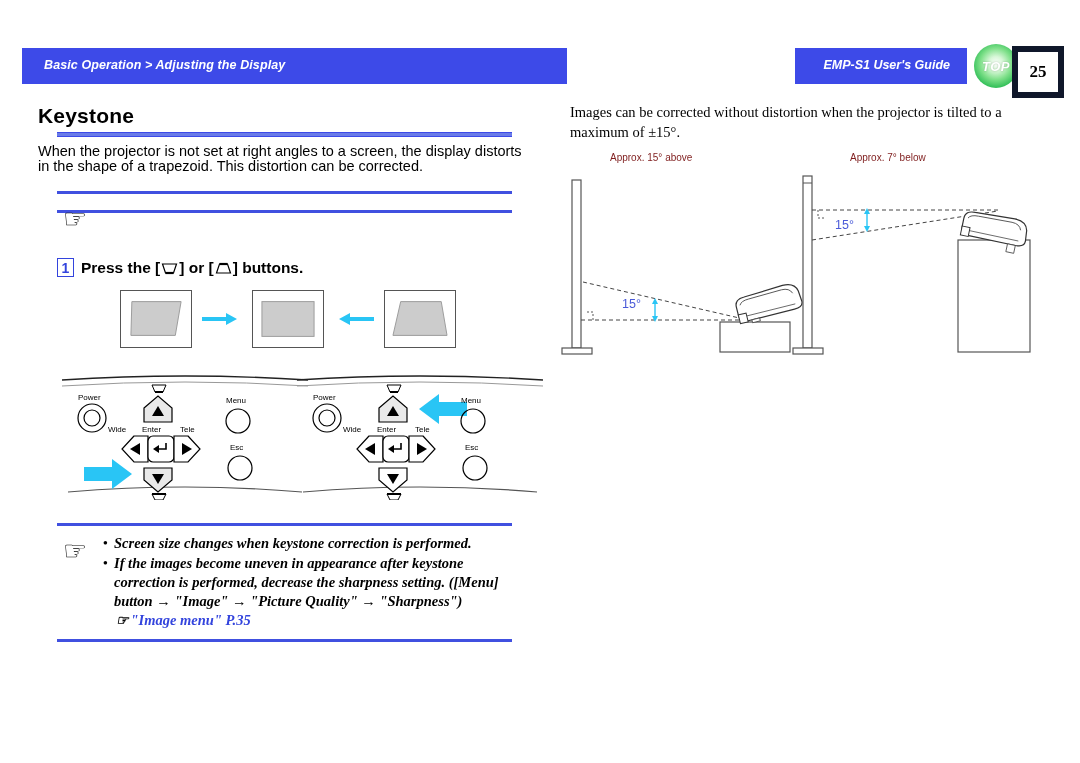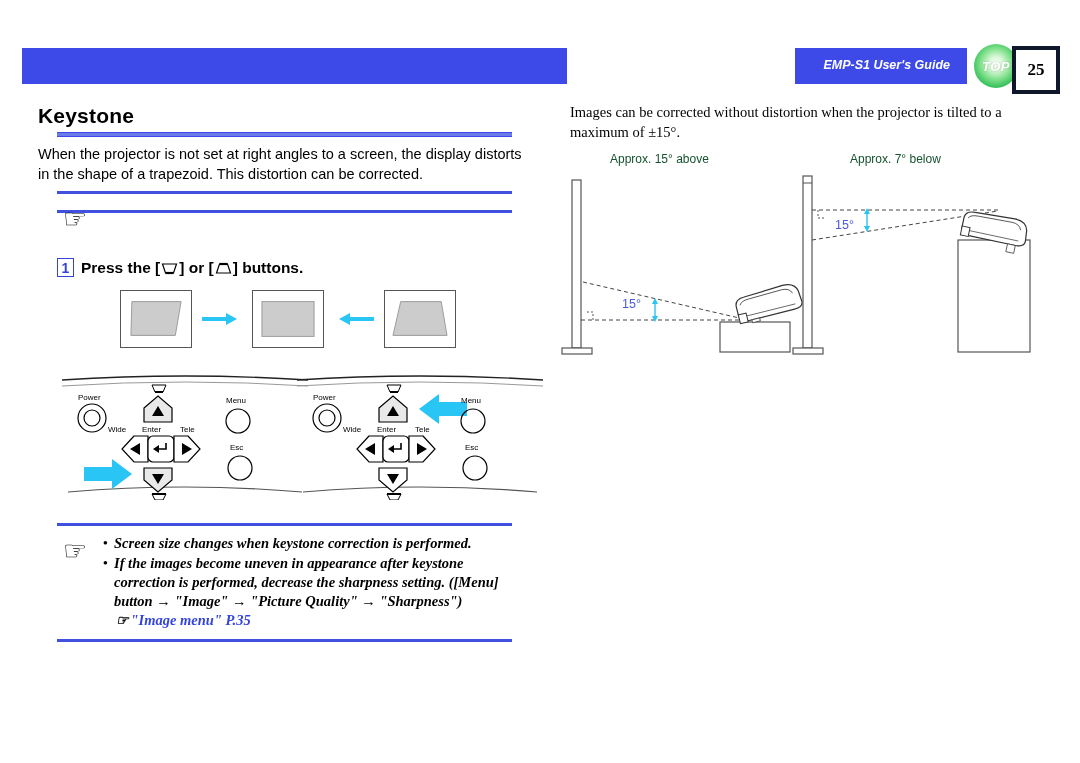--- a/index.html
+++ b/index.html
@@ -89,21 +89,21 @@
     color: #ffffff;
     letter-spacing: .5px;
     text-shadow: 0 0 2px rgba(0,80,0,.35);
   }
   .page-box {
     position: absolute;
     left: 1012px;
     top: 46px;
     width: 40px;
     height: 40px;
-    border: 4px solid #0f172a;
+    border: 6px solid #0f172a;
     background: #fff;
     display: flex;
     align-items: center;
     justify-content: center;
     font-family: "Liberation Serif", serif;
     font-size: 17px;
     font-weight: bold;
   }
 
   
@@ -132,21 +132,21 @@
     border-top: 1px solid #3d4ae8;
     border-bottom: 1px solid #3d4ae8;
     box-sizing: border-box;
   }
   .intro {
     position: absolute;
     left: 38px;
     top: 46px;
     width: 490px;
     font-size: 14.5px;
-    line-height: 20px;
+    line-height: 15px;
     color: #000;
   }
 
   
   .note {
     position: absolute;
     box-sizing: border-box;
     border-top: 3px solid #4050e0;
     border-bottom: 3px solid #4050e0;
     padding: 8px 4px 8px 46px;
@@ -288,22 +288,22 @@
     position: absolute;
     left: 10px;
     top: 4px;
     width: 480px;
     font-family: "Liberation Serif", serif;
     font-size: 14.5px;
     line-height: 20px;
   }
   .approx-label {
     position: absolute;
-    font-size: 12px;
-    color: #14532d;
+    font-size: 10px;
+    color: #7f1d1d;
     white-space: nowrap;
   }
   .ap-left { left: 50px; top: 54px; }
   .ap-right { left: 290px; top: 54px; }
   .diagram {
     position: absolute;
     left: 0;
     top: 72px;
     width: 510px;
     height: 200px;
@@ -315,20 +315,21 @@
   }
   .dl1 { left: 62px; top: 127px; }
   .dl2 { left: 275px; top: 48px; }
 </style>
 </head>
 <body>
 
 <div class="header">
   <div class="header-bar-left"></div>
   <div class="header-bar-right"></div>
+  <div class="breadcrumb">Basic Operation &gt; Adjusting the Display</div>
   <div class="guide-title">EMP-S1 User's Guide</div>
 </div>
 
 <div class="top-badge">
   <div class="glow"></div>
   <div class="txt">TOP</div>
 </div>
 
 <div class="page-box">
   <span>25</span>

